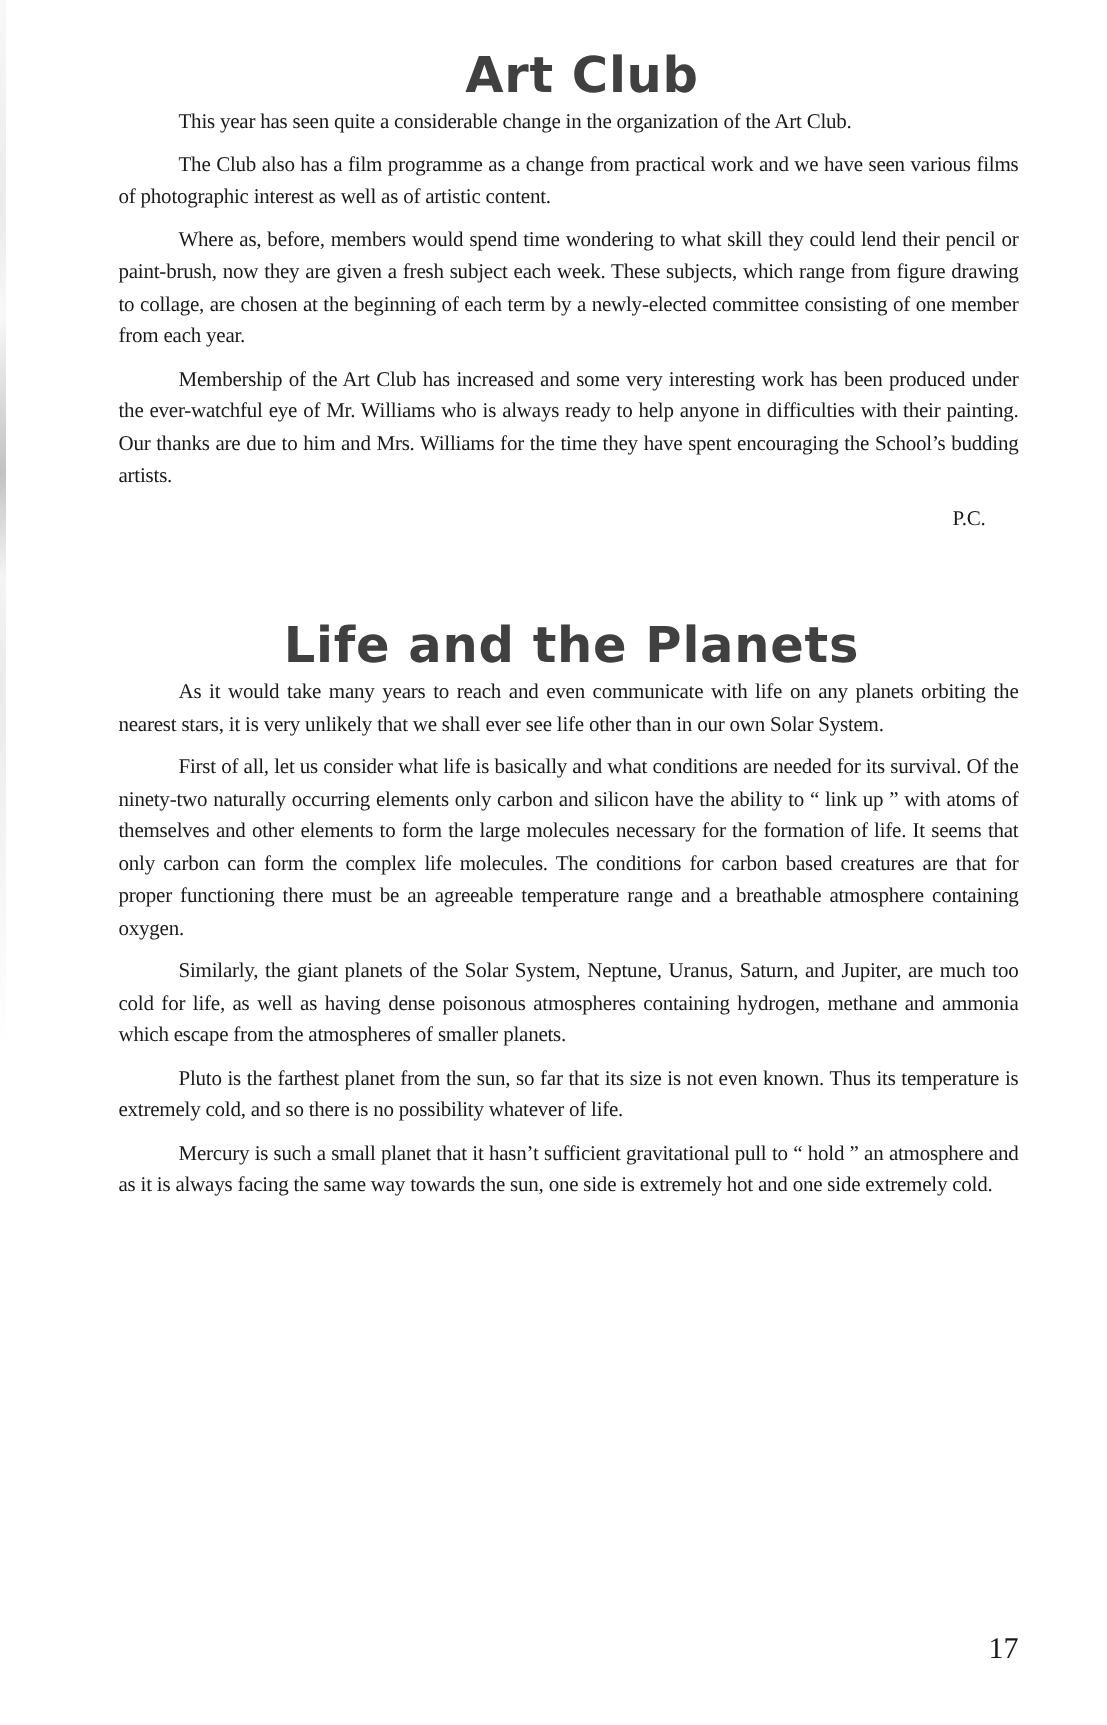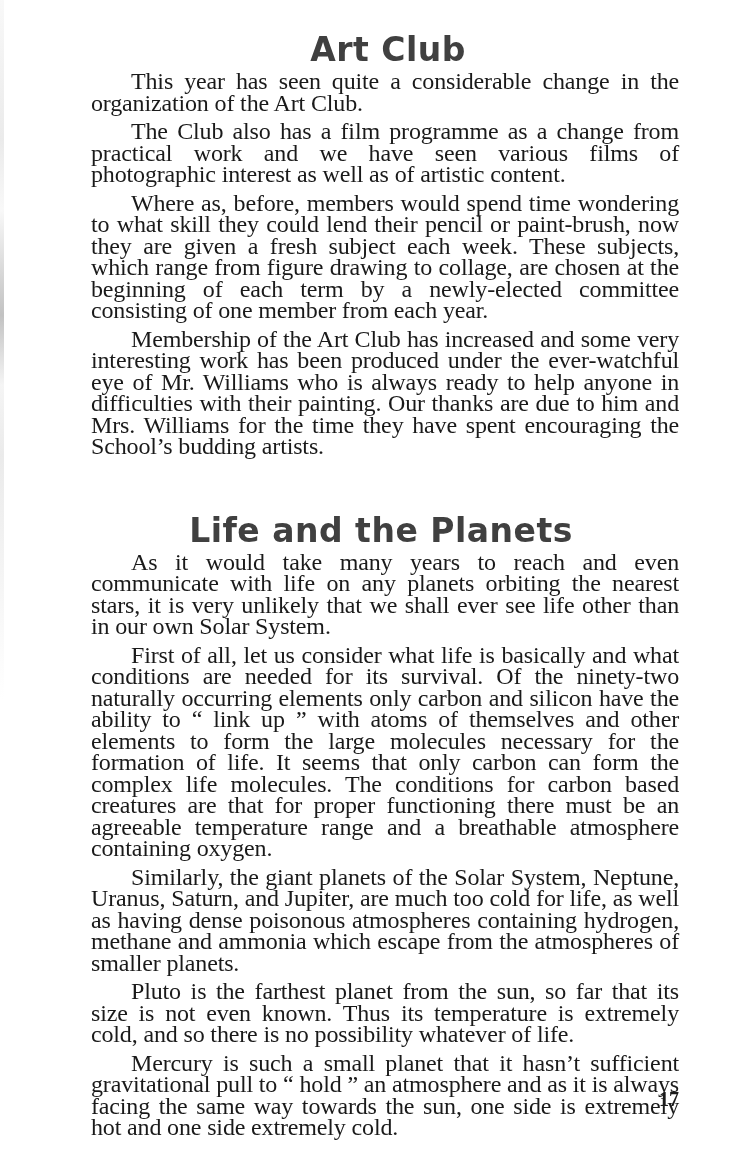--- a/index.html
+++ b/index.html
@@ -17,44 +17,45 @@
       position: absolute; left: 79px; top: 0; width: 600px;
     }
     h1 {
       font-family: "DejaVu Sans", "Liberation Sans", sans-serif;
       font-weight: bold; text-align: center; margin: 0; color: #404040;
       letter-spacing: 0.5px;
     }
     h1.art { font-size: 33px; padding-top: 29px; line-height: 42px; padding-left: 18px; }
     h1.life { font-size: 33px; line-height: 42px; margin-top: 52px; padding-left: 4px; }
     p {
-      margin: 0 0 7px 12px;
-      font-size: 24px; line-height: 21.5px;
+      margin: 0 0 7px 0;
+      font-size: 14px; line-height: 21.5px;
       text-align: justify; text-indent: 40px;
       hyphens: manual;
       letter-spacing: -0.15px;
     }
     .sig { text-align: right; text-indent: 0; margin-top: 2px; padding-right: 22px; }
     .pagenum {
       position: absolute; left: 79px; width: 600px; top: 1088px;
-      text-align: right; font-weight: bold; font-size: 20px;
+      text-align: right; font-weight: normal; font-size: 20px;
     }
   </style>
 </head>
 <body>
 
 <div class="edge"></div>
 
 <div class="page">
   <section>
     <h1 class="art">Art Club</h1>
     <p>This year has seen quite a considerable change in the organiza­tion of the Art Club.</p>
     <p>The Club also has a film programme as a change from practical work and we have seen various films of photographic interest as well as of artistic content.</p>
     <p>Where as, before, members would spend time wondering to what skill they could lend their pencil or paint-brush, now they are given a fresh subject each week.  These subjects, which range from figure drawing to collage, are chosen at the beginning of each term by a newly-elected committee consisting of one member from each year.</p>
     <p>Membership of the Art Club has increased and some very interesting work has been produced under the ever-watchful eye of Mr. Williams who is always ready to help anyone in difficulties with their painting.  Our thanks are due to him and Mrs. Williams for the time they have spent encouraging the School’s budding artists.</p>
+    <p class="sig">P.C.</p>
   </section>
 
   <section>
     <h1 class="life">Life and the Planets</h1>
     <p>As it would take many years to reach and even communicate with life on any planets orbiting the nearest stars, it is very unlikely that we shall ever see life other than in our own Solar System.</p>
     <p>First of all, let us consider what life is basically and what condi­tions are needed for its survival.  Of the ninety-two naturally occurring elements only carbon and silicon have the ability to “ link up ” with atoms of themselves and other elements to form the large molecules necessary for the formation of life.  It seems that only carbon can form the complex life molecules.  The conditions for carbon based creatures are that for proper functioning there must be an agreeable temperature range and a breathable atmosphere containing oxygen.</p>
     <p>Similarly, the giant planets of the Solar System, Neptune, Uranus, Saturn, and Jupiter, are much too cold for life, as well as having dense poisonous atmospheres containing hydrogen, methane and ammonia which escape from the atmospheres of smaller planets.</p>
     <p>Pluto is the farthest planet from the sun, so far that its size is not even known.  Thus its temperature is extremely cold, and so there is no possibility whatever of life.</p>
     <p>Mercury is such a small planet that it hasn’t sufficient gravita­tional pull to “ hold ” an atmosphere and as it is always facing the same way towards the sun, one side is extremely hot and one side extremely cold.</p>
   </section>

